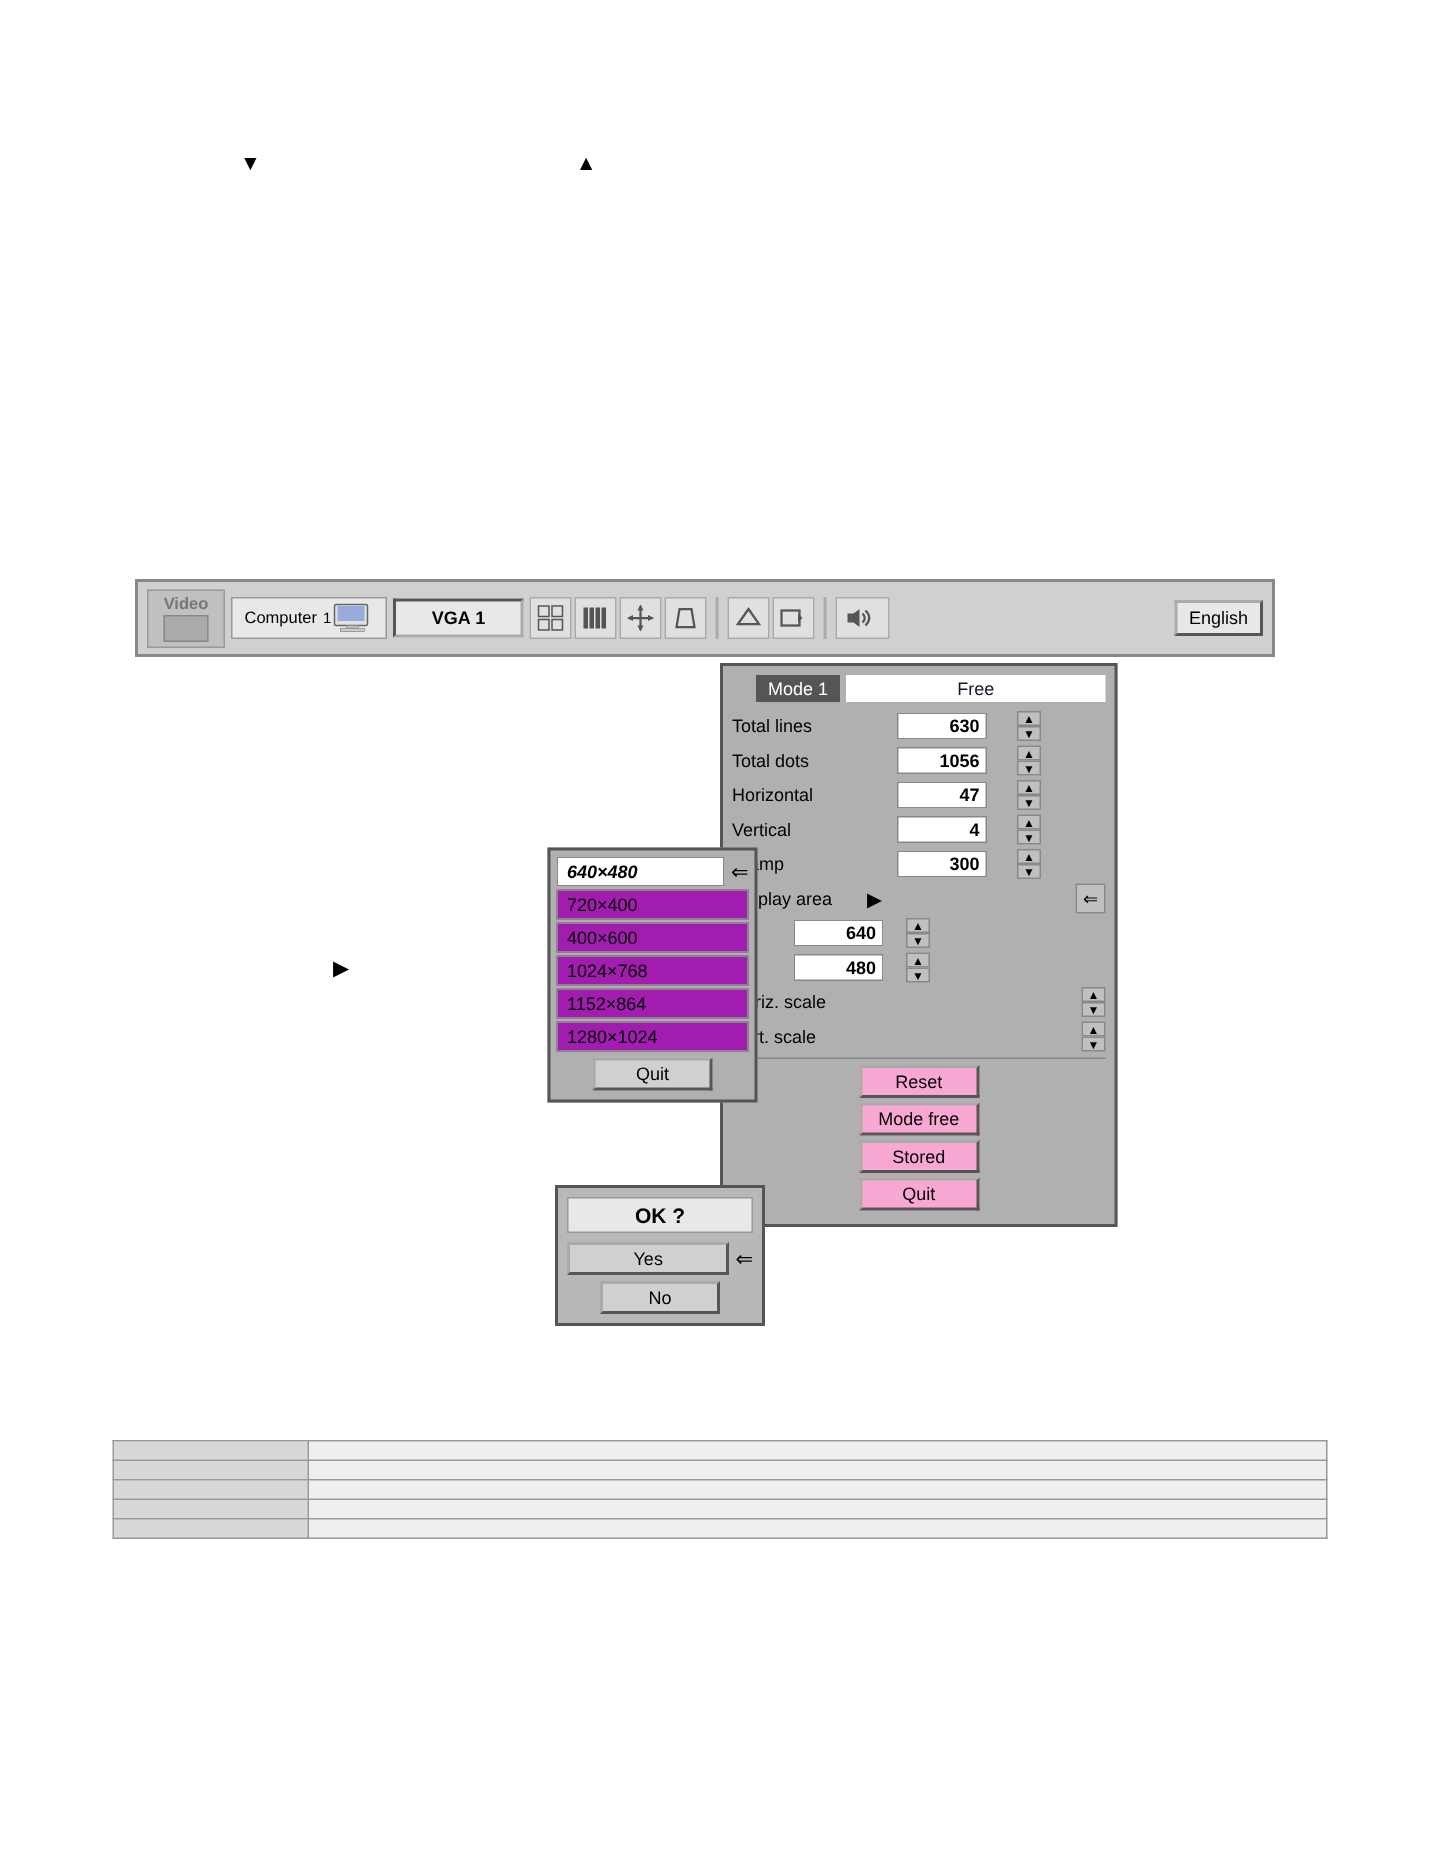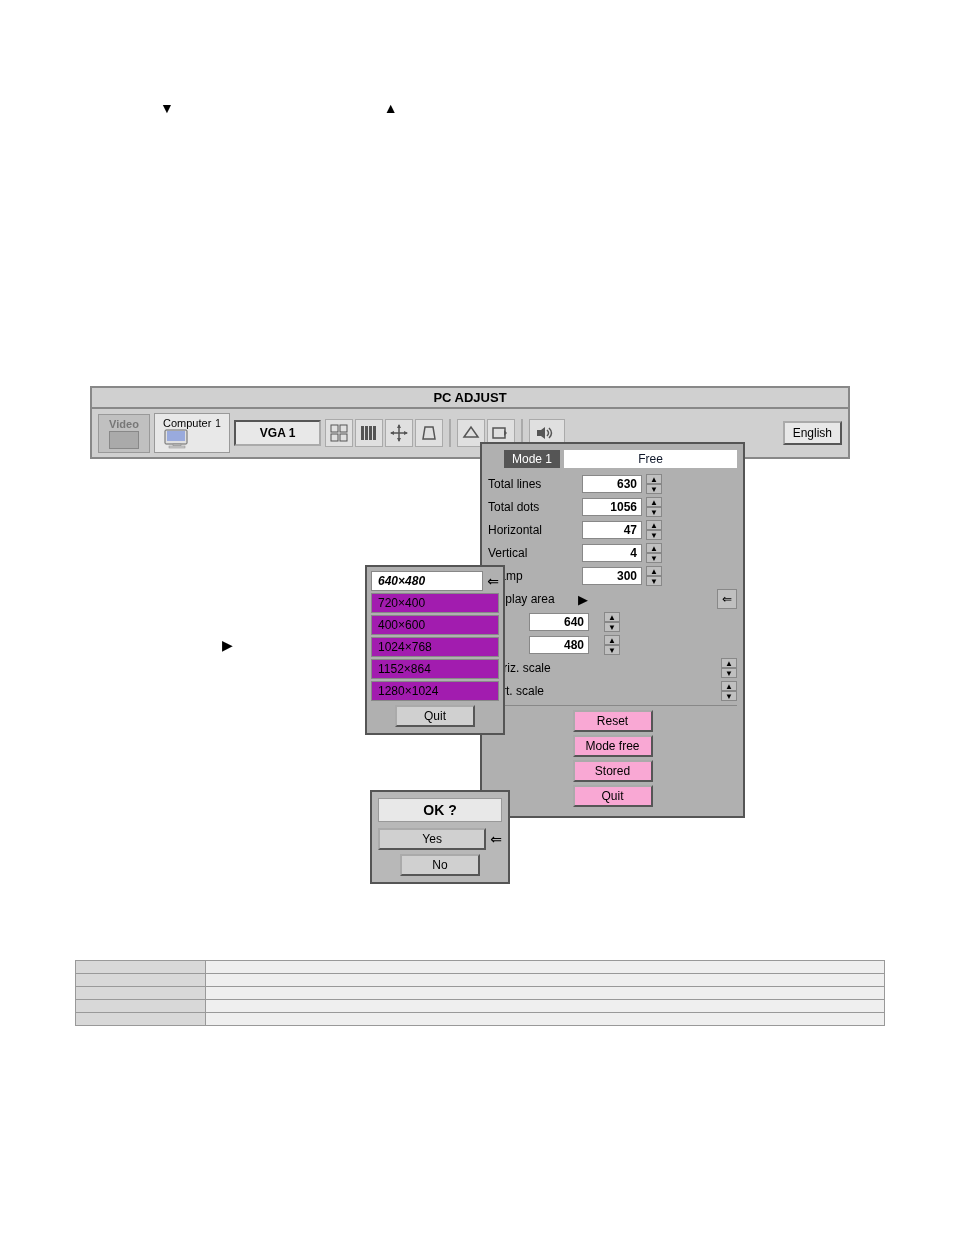--- a/index.html
+++ b/index.html
@@ -108,21 +108,21 @@
       padding: 2px 14px;
       font-size: 12px;
       flex: 1;
       text-align: center;
     }
 
     .adjust-row {
       display: flex;
       align-items: center;
       margin-bottom: 3px;
-      gap: 4px;
+      gap: 20px;
     }
     .adjust-label {
       width: 90px;
       font-size: 12px;
     }
     .adjust-value {
       background: #fff;
       border: 1px solid #888;
       width: 60px;
       text-align: right;
@@ -335,34 +335,31 @@
 </head>
 <body>
 
 <div class="top-arrows">
   <span style="font-size:14px;">▼</span>
   <span style="font-size:14px; margin-left:80px;">▲</span>
 </div>
 
 <div style="position:absolute; top:386px; left:90px; width:760px;">
 
-  <div style="text-align:center; font-size:13px; font-weight:bold; background:#d0d0d0; border-top:2px solid #888; border-left:2px solid #888; border-right:2px solid #888; padding:2px 0;">
-    <span>PC ADJUST</span>
-  </div>
 
   <div class="toolbar">
 
     <div class="tab-video">
       <div style="font-size:11px; color:#777; text-align:center;">Video</div>
 
       <div style="width:30px; height:18px; background:#aaa; border:1px solid #888; margin-top:1px;"></div>
     </div>
 
     <div class="tab-computer">
-      <div style="display:flex; flex-direction:column; align-items:flex-start;">
+      <div style="display:flex; flex-direction:row; align-items:center;">
         <div style="font-size:11px; display:flex; gap:4px; align-items:baseline;">
           <span>Computer</span>
           <span style="font-size:10px;">1</span>
         </div>
 
         <svg width="28" height="20">
           <rect x="2" y="1" width="22" height="14" rx="1" fill="#e0e0e0" stroke="#666" stroke-width="1"></rect>
           <rect x="4" y="2" width="18" height="10" fill="#9ad"></rect>
           <rect x="10" y="15" width="8" height="2" fill="#bbb" stroke="#888" stroke-width="0.5"></rect>
           <rect x="6" y="17" width="16" height="2" fill="#ccc" stroke="#888" stroke-width="0.5"></rect>

